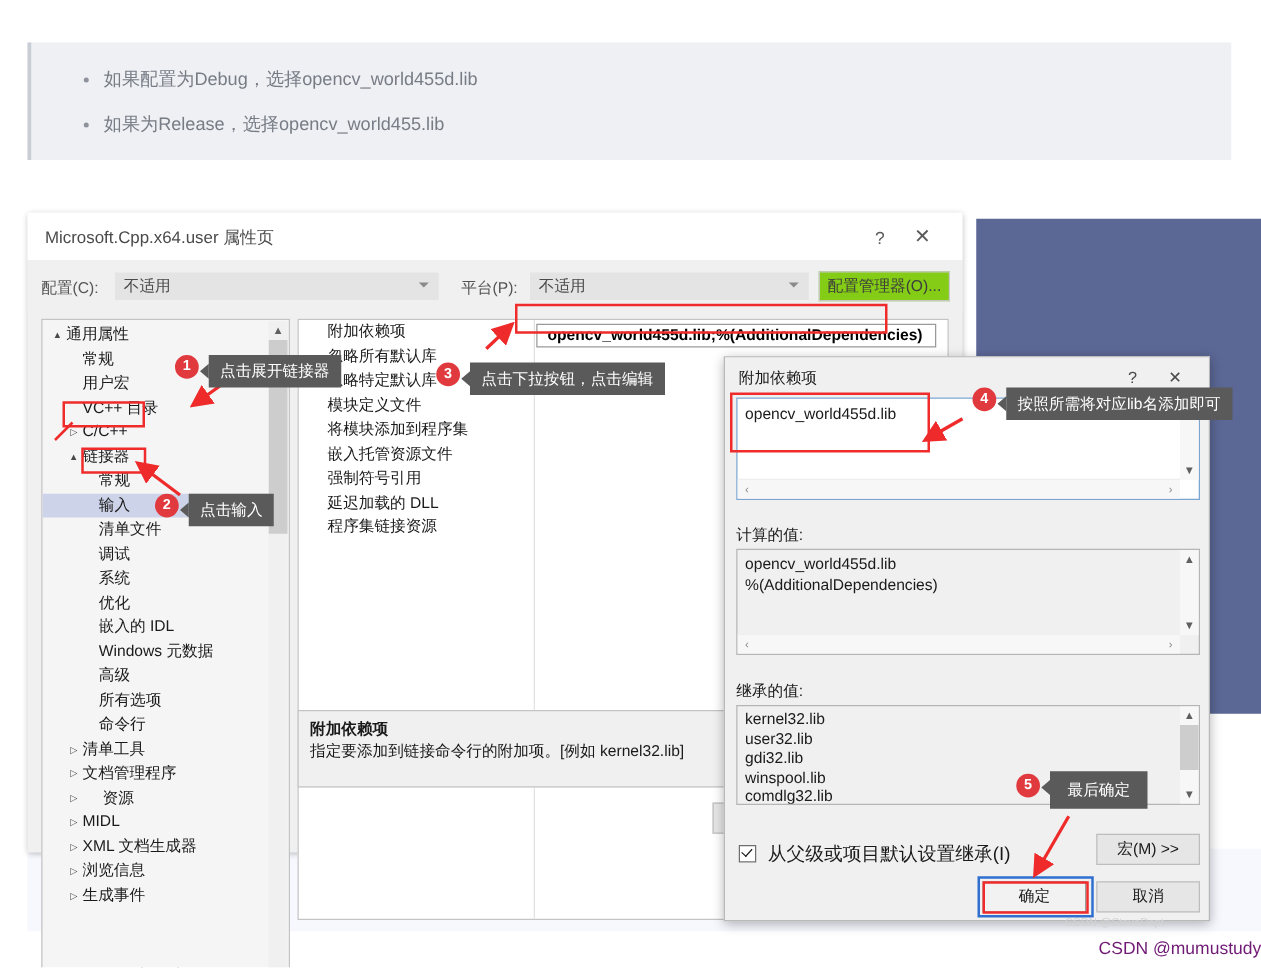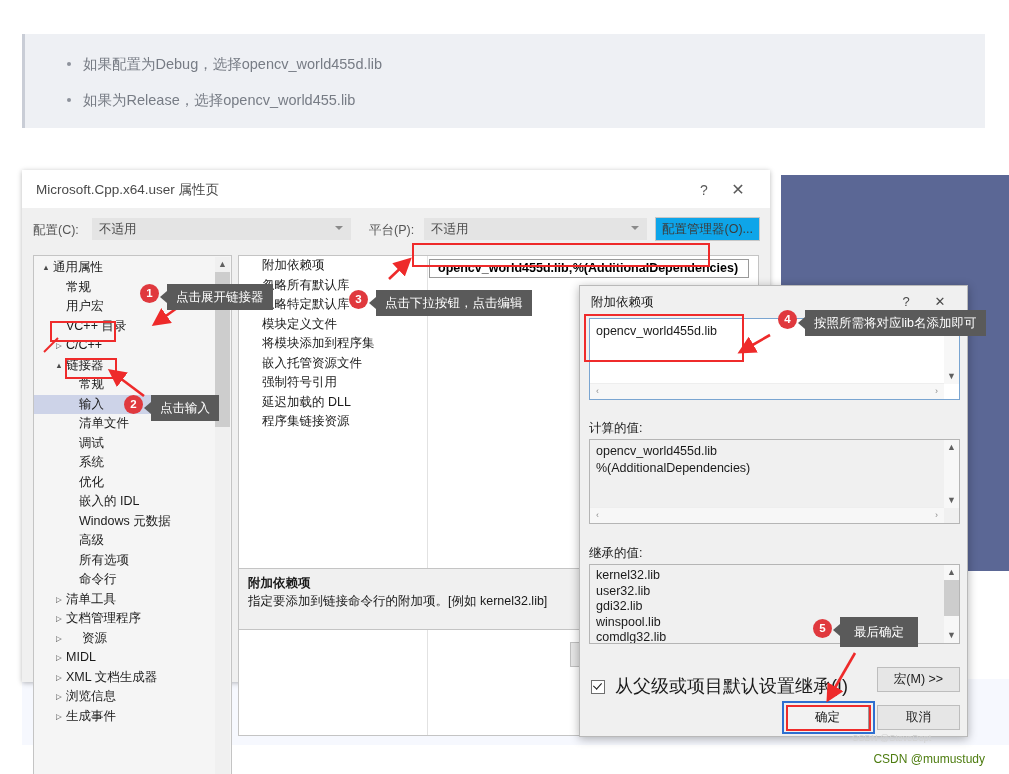--- a/index.html
+++ b/index.html
@@ -131,21 +131,21 @@
     top: 8px;
     width: 0; height: 0;
     border-left: 4px solid transparent;
     border-right: 4px solid transparent;
     border-top: 4px solid #8a8a8a;
   }
   .cfg-button {
     position: absolute;
     top: 9px;
     height: 24px;
-    background: #0ea5e9;
+    background: #84cc16;
     border: 1px solid #c7c7c7;
     font-size: 12.5px;
     color: #3c3c3c;
     line-height: 22px;
     text-align: center;
     box-sizing: border-box;
     cursor: pointer;
   }
 
   
@@ -401,21 +401,21 @@
     font-size: 12.5px;
     color: #1a1a1a;
     line-height: 17px;
     white-space: pre-line;
   }
 
   .chk-row {
     position: absolute;
     left: 11px;
     top: 388px;
-    font-size: 18px;
+    font-size: 15px;
     color: #1a1a1a;
     cursor: pointer;
   }
   .chkbox {
     display: inline-block;
     width: 12px;
     height: 12px;
     border: 1px solid #6f6f6f;
     background: #fff;
     vertical-align: -2px;
@@ -494,24 +494,24 @@
   .ann-svg {
     position: absolute;
     left: 0; top: 0;
     width: 1009px;
     height: 774px;
     pointer-events: none;
   }
 
   .watermark {
     position: absolute;
-    right: 24px;
+    right: 0;
     bottom: 8px;
-    font-size: 12px;
-    color: #4d7c0f;
+    font-size: 14px;
+    color: #701a75;
   }
   .watermark-faint {
     position: absolute;
     font-size: 9px;
     color: #d2d2d2;
   }
 
   .partial-window {
     position: absolute;
     border: 1px solid #4a4a4a;

